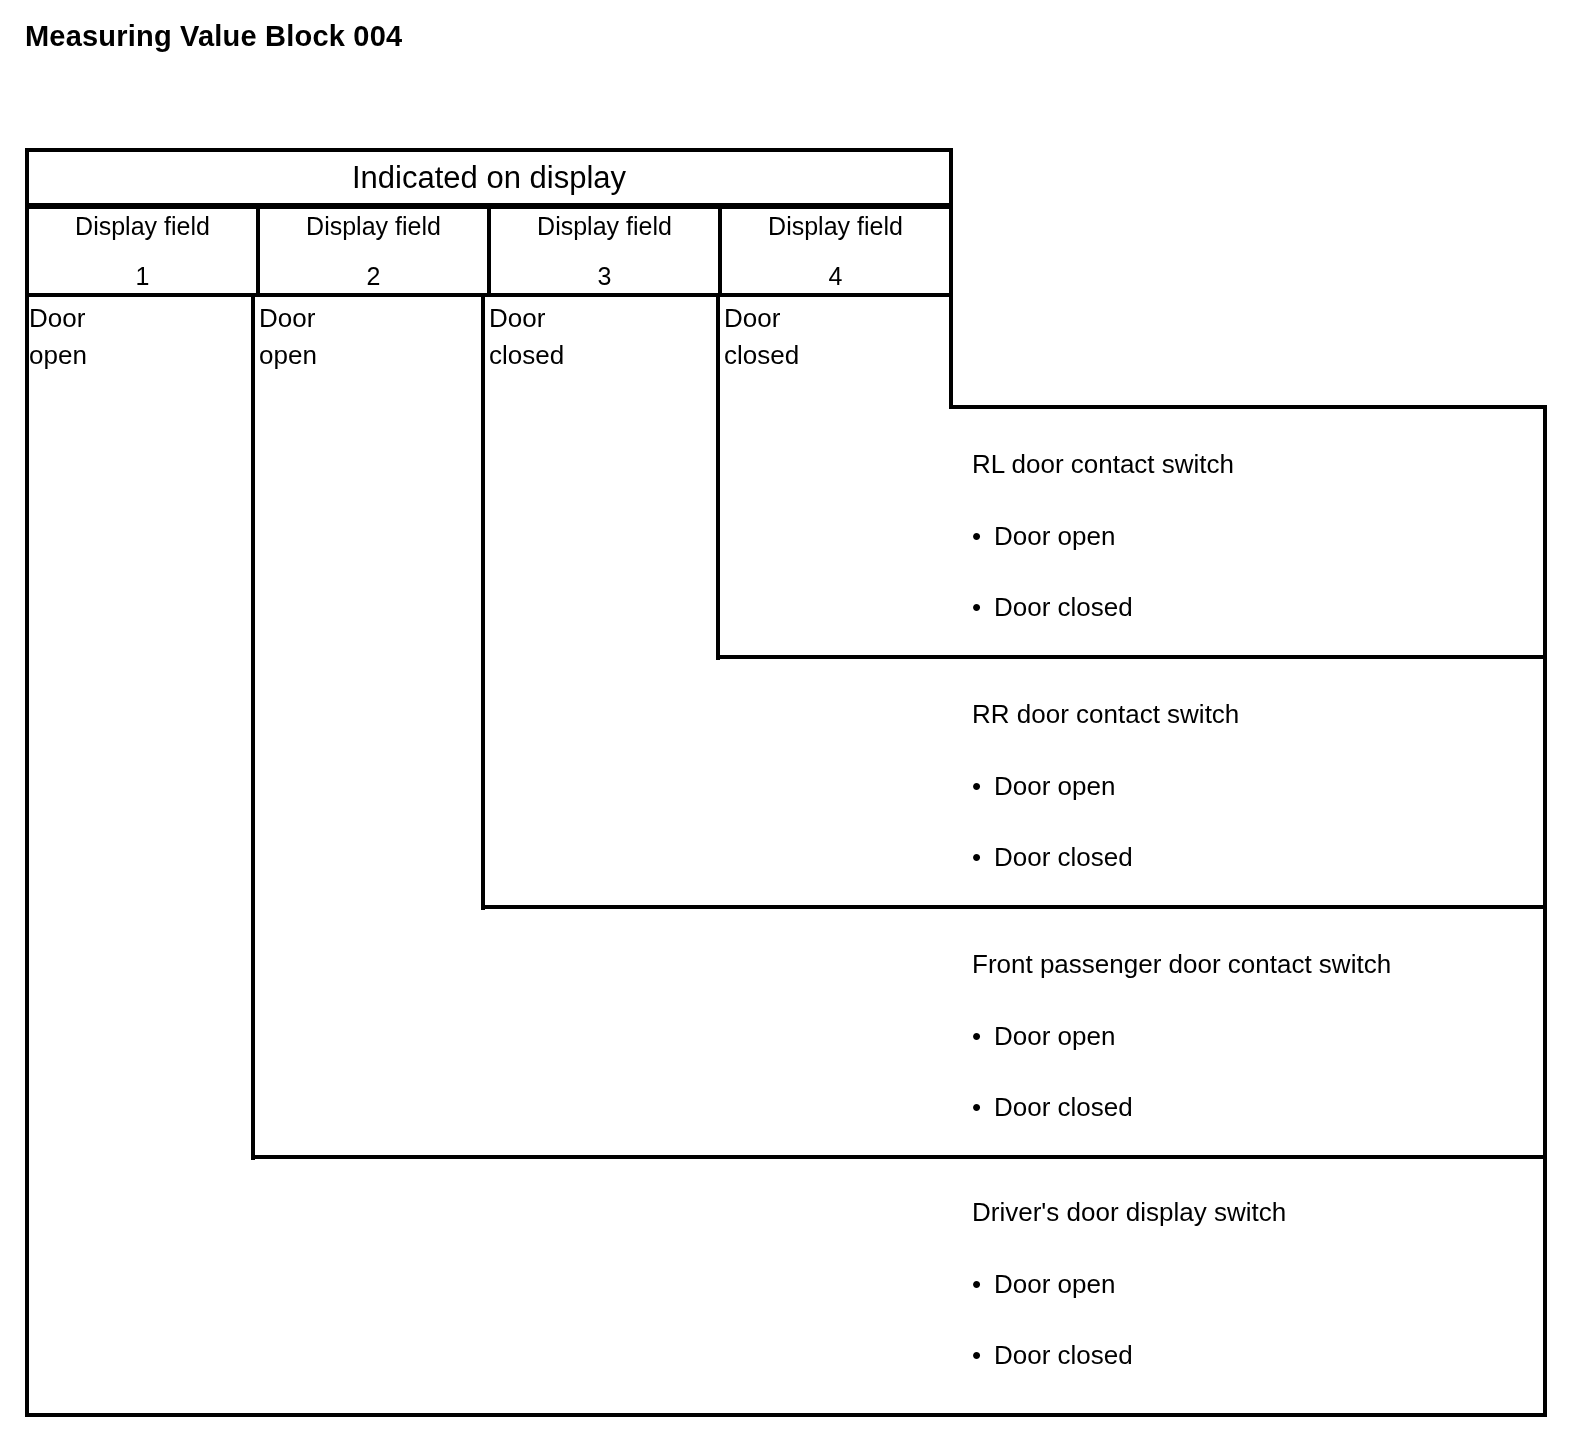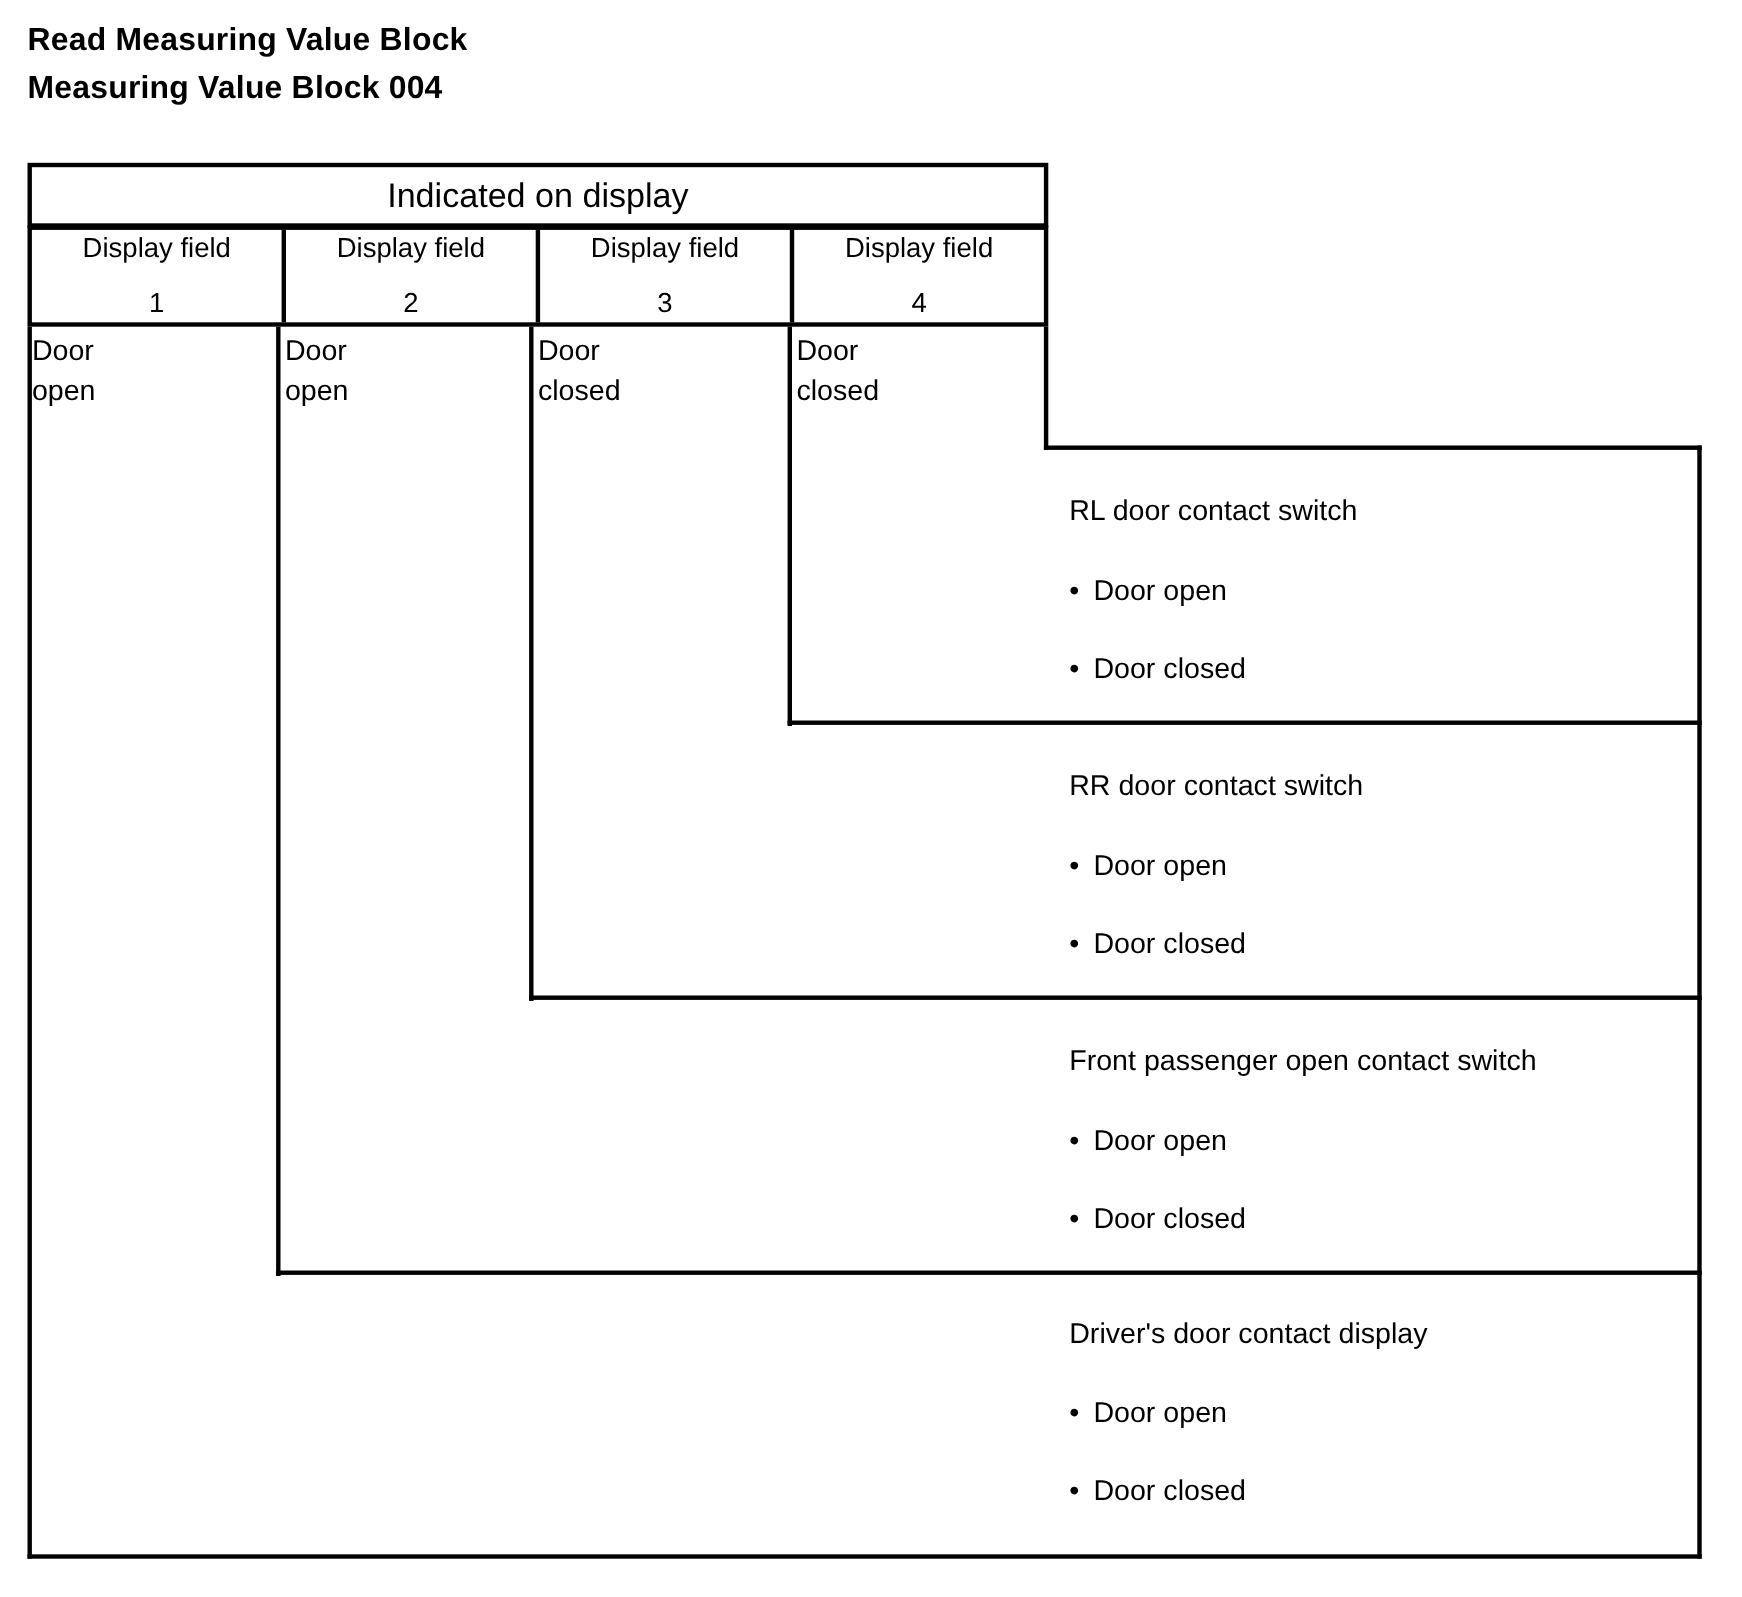--- a/index.html
+++ b/index.html
@@ -159,21 +159,20 @@
   #panel-2 .panel-title, #panel-2 .bullet-row { left: 717px; }
   #panel-3 .panel-title, #panel-3 .bullet-row { left: 947px; }
   #panel-3 .panel-title { top: 42px; }
   #panel-3 .bullet-row.b0 { top: 114px; }
   #panel-3 .bullet-row.b1 { top: 185px; }
 </style>
 </head>
 <body>
 
 <div id="title-block">
-  <div class="title-line">Read Measuring Value Block</div>
   <div class="title-line">Measuring Value Block 004</div>
 </div>
 
 <div id="diagram">
 
   <div class="box" id="hdr-indicated">
     <span class="hdr-text">Indicated on display</span>
   </div>
 
   <div class="box" id="hdr-fields-row">
@@ -243,33 +242,33 @@
       <span class="bullet-dot">•</span>
       <span class="bullet-label">Door open</span>
     </div>
     <div class="bullet-row b1">
       <span class="bullet-dot">•</span>
       <span class="bullet-label">Door closed</span>
     </div>
   </div>
 
   <div class="panel" id="panel-2">
-    <div class="panel-title">Front passenger open contact switch</div>
+    <div class="panel-title">Front passenger door contact switch</div>
     <div class="bullet-row b0">
       <span class="bullet-dot">•</span>
       <span class="bullet-label">Door open</span>
     </div>
     <div class="bullet-row b1">
       <span class="bullet-dot">•</span>
       <span class="bullet-label">Door closed</span>
     </div>
   </div>
 
   <div class="panel" id="panel-3">
-    <div class="panel-title">Driver's door contact display</div>
+    <div class="panel-title">Driver's door display switch</div>
     <div class="bullet-row b0">
       <span class="bullet-dot">•</span>
       <span class="bullet-label">Door open</span>
     </div>
     <div class="bullet-row b1">
       <span class="bullet-dot">•</span>
       <span class="bullet-label">Door closed</span>
     </div>
   </div>
 

